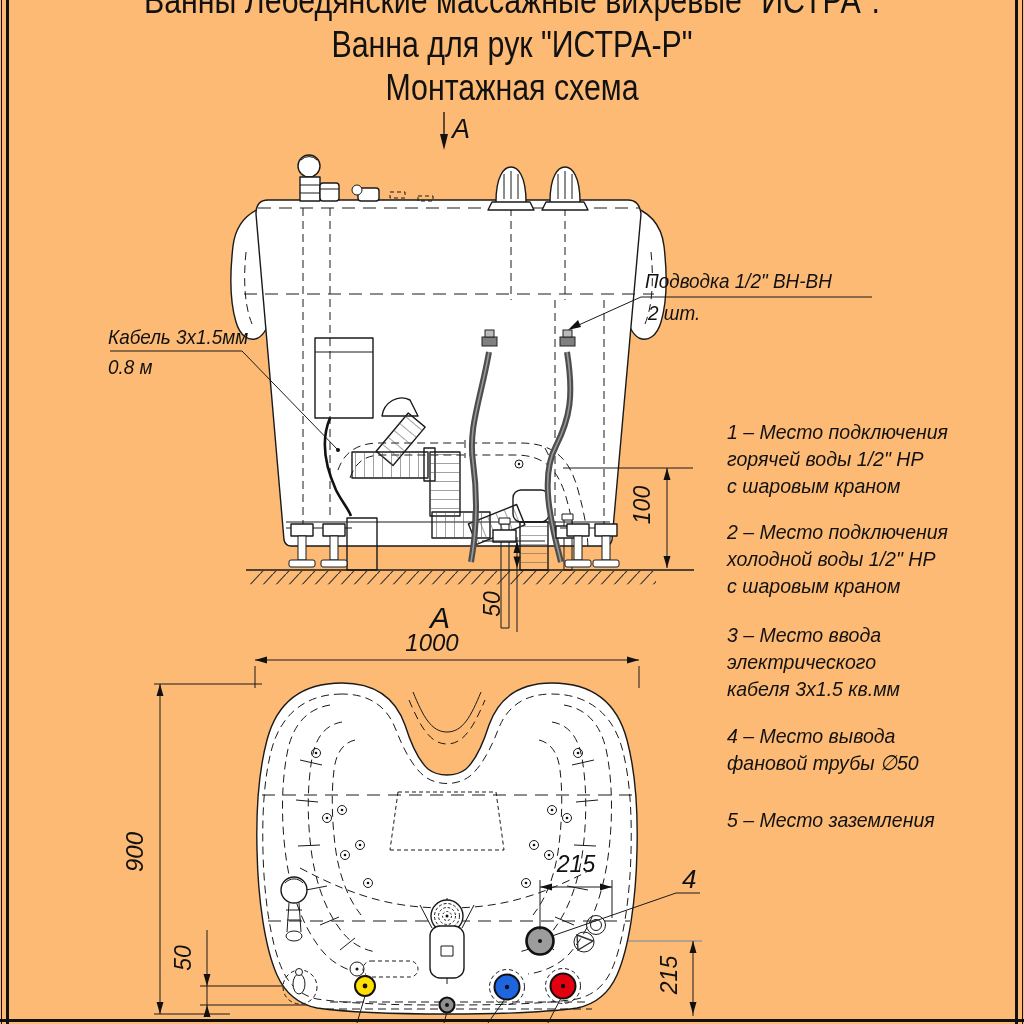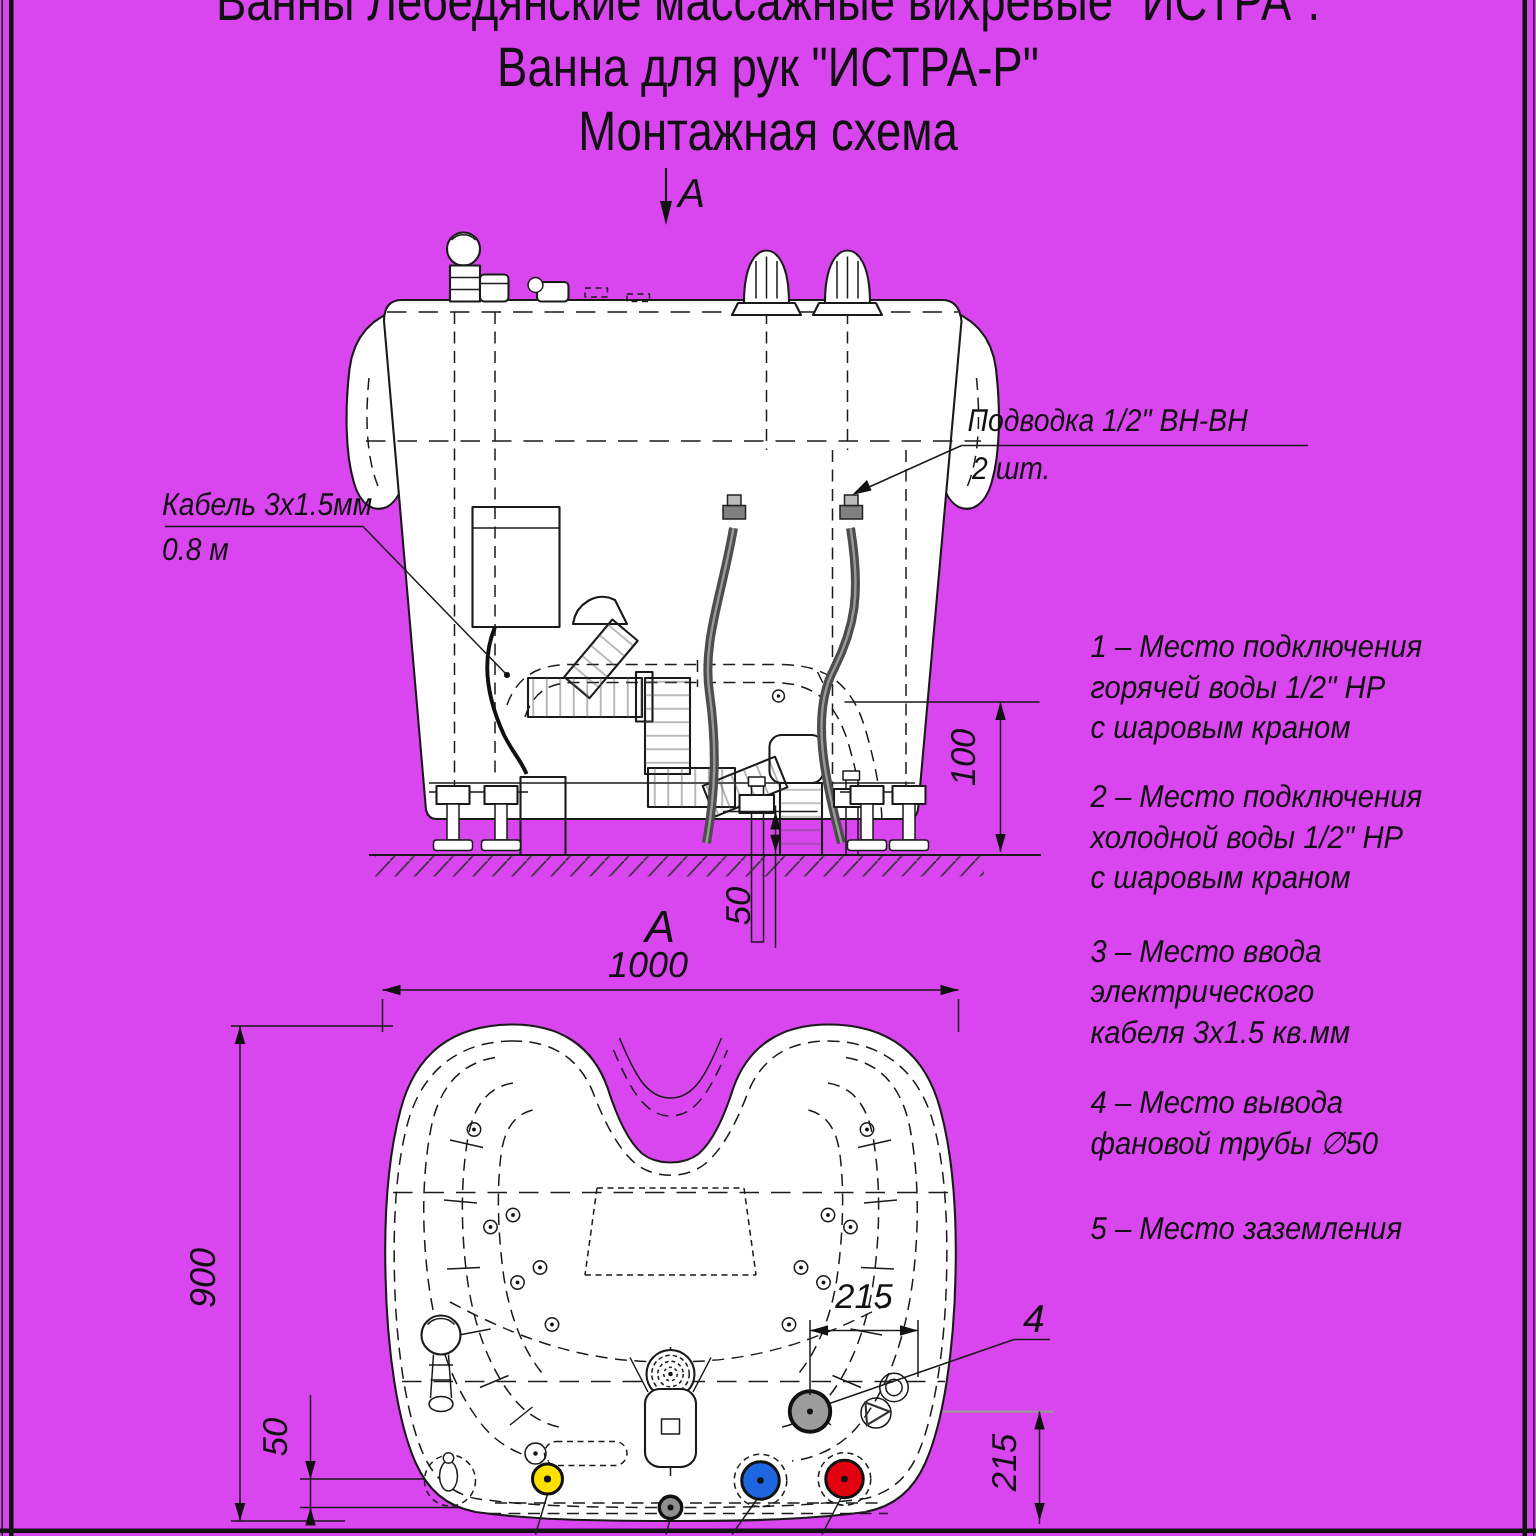--- a/index.html
+++ b/index.html
@@ -1,16 +1,16 @@
 <!DOCTYPE html>
 <html><head>
 <meta charset="utf-8">
 <style>
   html,body{margin:0;padding:0;background:#f4f4f4}
-  #sheet{position:relative;width:1024px;height:1024px;background:#d946ef;overflow:hidden;
+  #sheet{position:relative;width:1024px;height:1024px;background:#fdba74;overflow:hidden;
          font-family:"Liberation Sans",sans-serif;color:#111}
   .frame{position:absolute;background:#111}
   .title-line{position:absolute;left:0;right:0;text-align:center;white-space:nowrap;
               font-family:"Liberation Sans",sans-serif;font-weight:normal;color:#111;
               transform:scaleX(0.82)}
   .lbl{position:absolute;font-style:italic;font-size:21px;white-space:nowrap;
        transform:scaleX(0.9);transform-origin:left bottom}
   .legend-item{position:absolute;left:727px;width:280px;font-style:italic;
                font-size:21px;line-height:27px;white-space:pre-line;
                transform:scaleX(0.93);transform-origin:left top}

